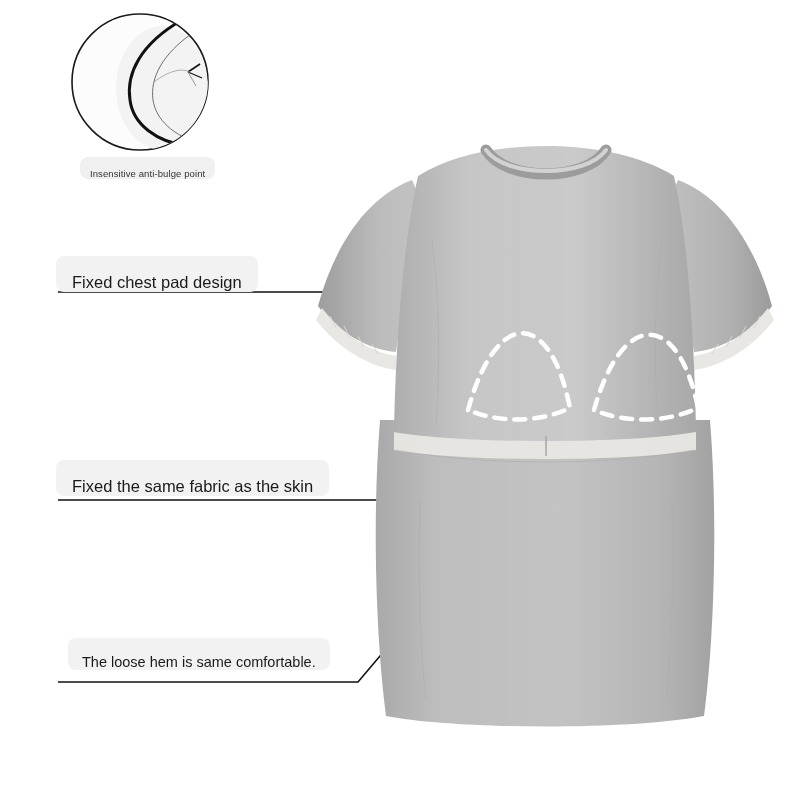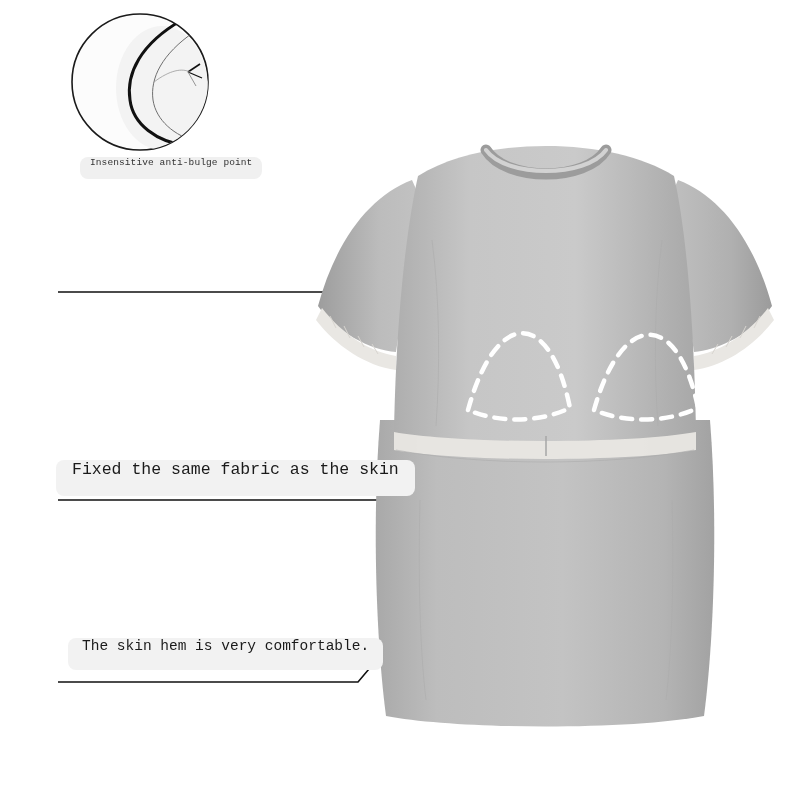--- a/index.html
+++ b/index.html
@@ -18,24 +18,23 @@
     overflow: hidden;
   }
 
   
   .callout {
     position: absolute;
     background: #f0f0f0;
     border-radius: 8px;
     color: #1a1a1a;
     display: flex;
-    align-items: flex-start;
+    align-items: flex-end;
     box-sizing: border-box;
     white-space: nowrap;
-    font-family: Liberation Mono, monospace;
   }
   .callout.big {
     font-size: 16.5px;
     padding: 0 16px;
     height: 36px;
     background: #f2f2f2;
   }
   .callout.small {
     font-size: 14.5px;
     padding: 0 14px;
@@ -202,22 +201,25 @@
              C 236 304, 196 302, 168 290 Z" fill="none" stroke="#ffffff" stroke-width="4.5" stroke-dasharray="11 9" stroke-linecap="round"></path>
     <path d="M228 290
              C 256 190, 312 190, 332 288
              C 298 304, 256 302, 228 290 Z" fill="none" stroke="#ffffff" stroke-width="4.5" stroke-dasharray="11 9" stroke-linecap="round" transform="translate(66,0)"></path>
   </svg>
 
   <div class="callout tiny" id="c0">
     <span>Insensitive anti-bulge point</span>
   </div>
 
+  <div class="callout big" id="c1">
+    <span>Fixed chest pad design</span>
+  </div>
 
   <div class="callout big" id="c2">
     <span>Fixed the same fabric as the skin</span>
   </div>
 
   <div class="callout small" id="c3">
-    <span>The skin hem is very comfortable.</span>
+    <span>The loose hem is same comfortable.</span>
   </div>
 
 </div>
 
 </body></html>

